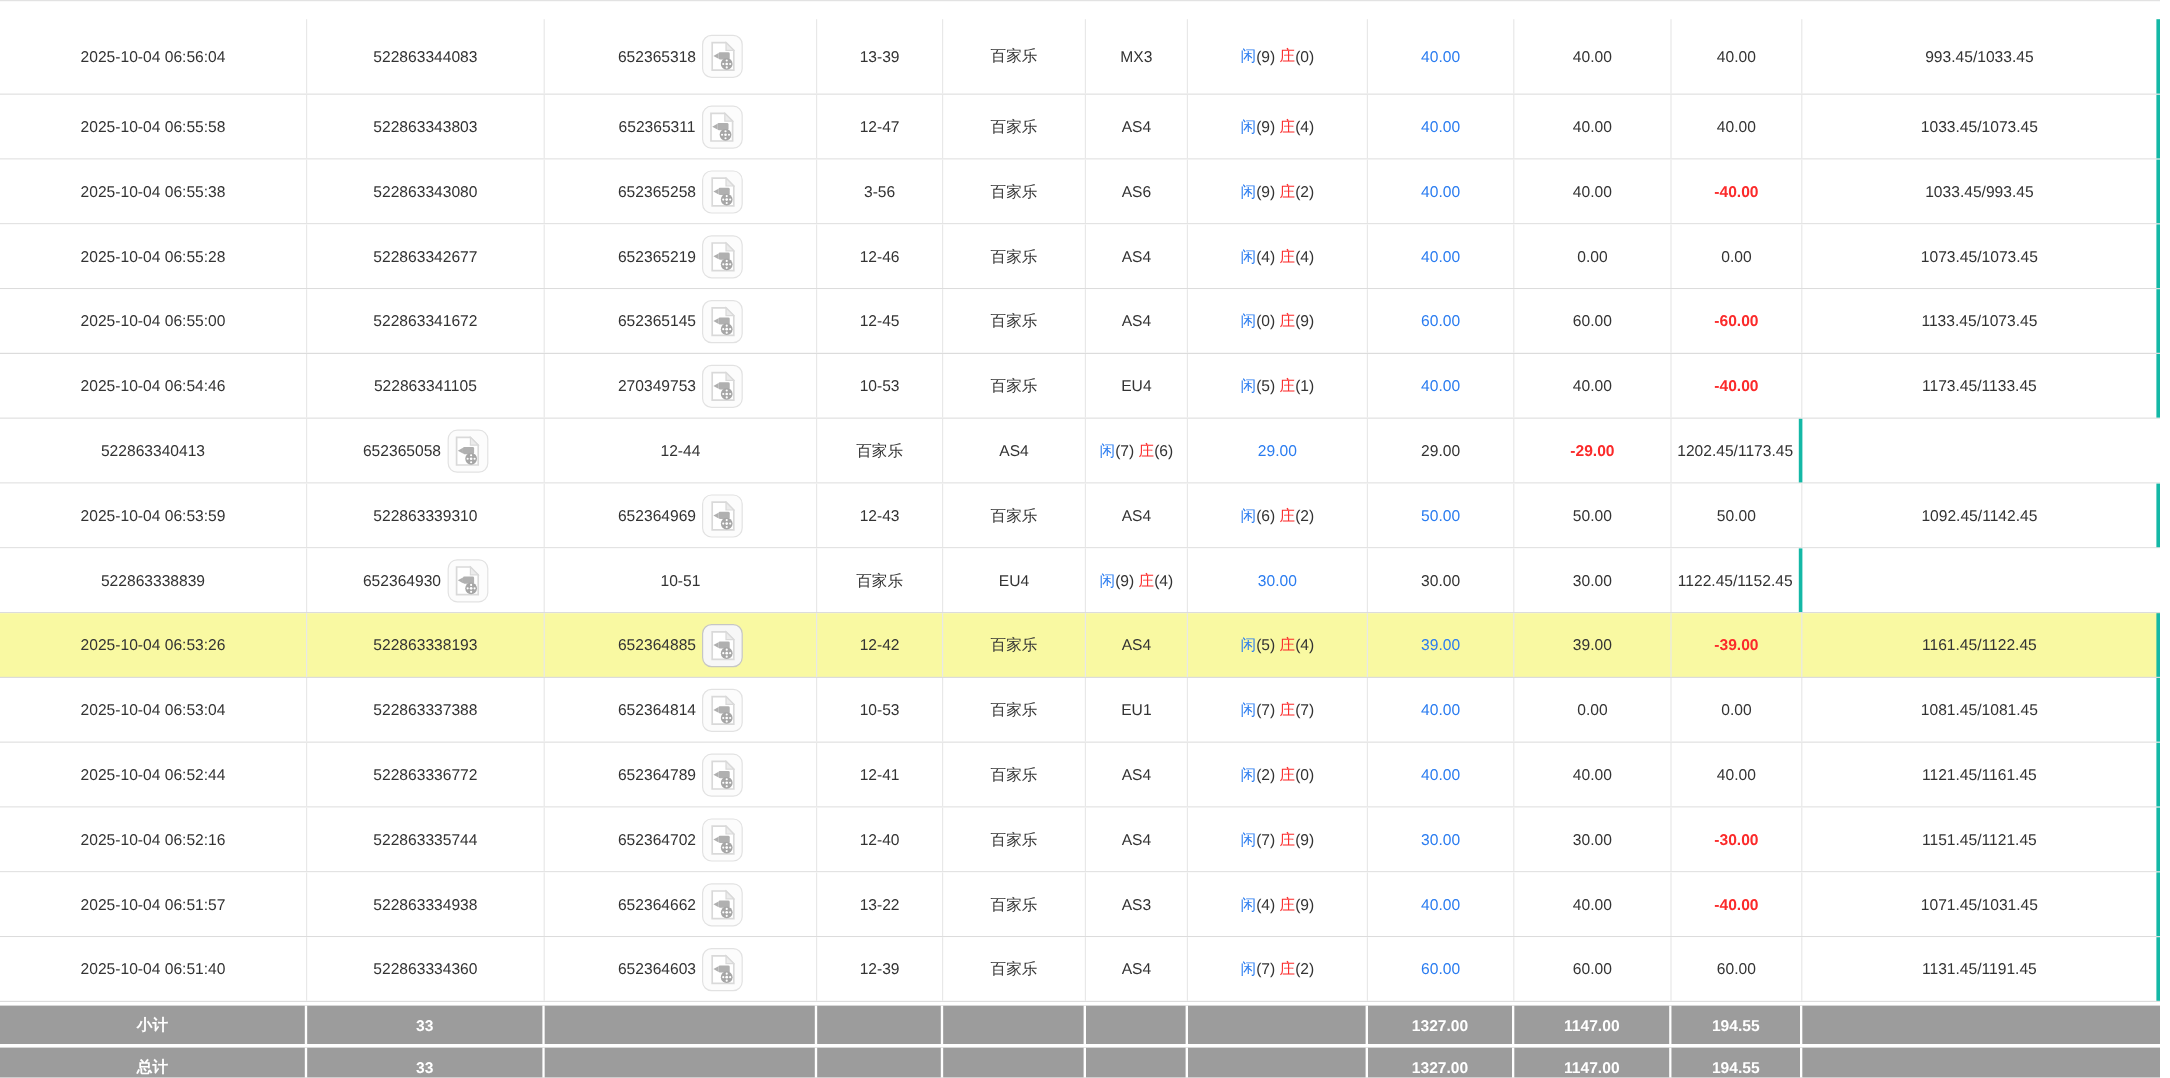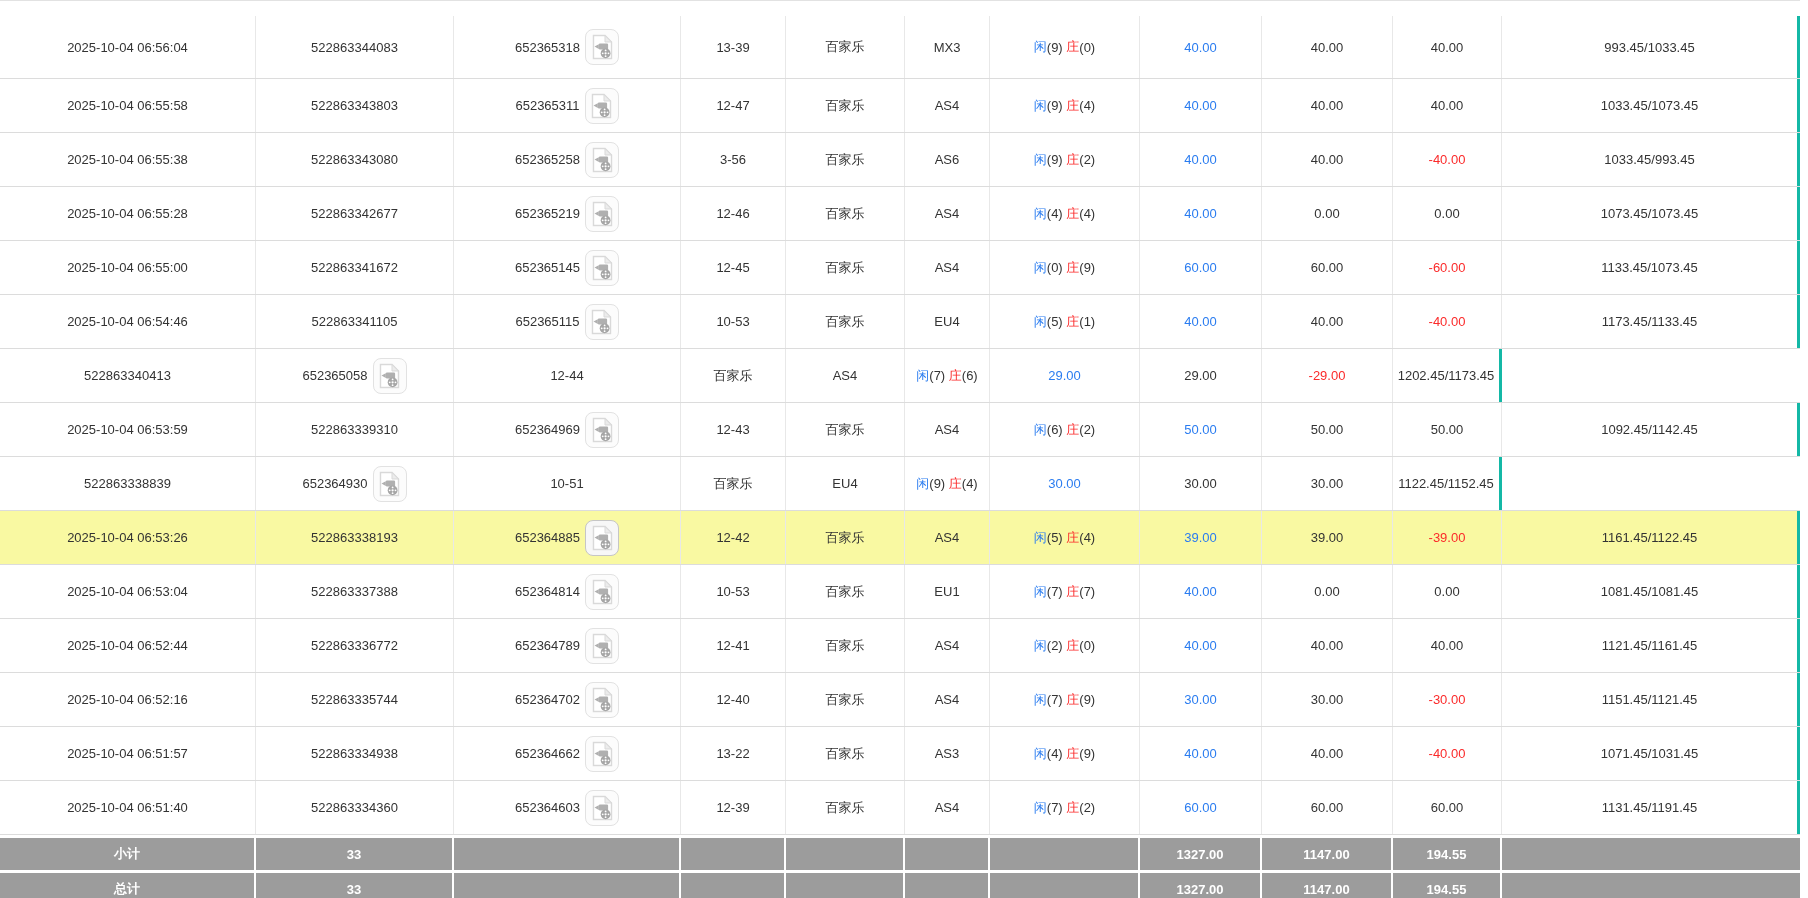--- a/index.html
+++ b/index.html
@@ -23,21 +23,21 @@
     display:flex; align-items:center; justify-content:center;
     border-right:1px solid #e8e8e8;
     text-align:center;
     white-space:nowrap;
     overflow:hidden;
   }
   .cell:last-child { border-right:3px solid #14b8a6; }
 
   .blue { color:var(--blue,#2a7cf0); }
   .red  { color:var(--red,#fb2a2a); }
-  .neg  { color:var(--red,#fb2a2a); }
+  .neg  { color:var(--red,#fb2a2a);font-weight:bold; }
 
   .gameid-cell { gap:5px; }
   .video-btn {
     width:34px; height:36px;
     border:1px solid #e2e2e2; border-radius:8px;
     background:#fcfcfc;
     display:flex; align-items:center; justify-content:center;
     cursor:pointer; padding:0;
   }
   .highlight .video-btn { border-color:#c6c6c6; background:#f7f7f7; }
@@ -229,21 +229,21 @@
     <div class="cell blue">60.00</div>
     <div class="cell">60.00</div>
     <div class="cell neg">-60.00</div>
     <div class="cell">1133.45/1073.45</div>
   </div>
 
   <div class="row">
     <div class="cell">2025-10-04 06:54:46</div>
     <div class="cell">522863341105</div>
     <div class="cell gameid-cell">
-      <span>652365115</span>
+      <span>270349753</span>
       <button class="video-btn">
         <span style="display:flex;">
           <svg width="21" height="26" viewBox="0 0 21 26">
             <path d="M1.5 1.5 h11.5 l6.5 6.5 v16.5 h-18 z" fill="#ffffff" stroke="#d9d9d9" stroke-width="1.4"></path>
             <path d="M13 1.5 l6.5 6.5 h-6.5 z" fill="#ececec" stroke="#d9d9d9" stroke-width="1"></path>
             <path d="M6.8 10.2 l-4.3 2.4 4.3 2.4 z" fill="#b0b0b0"></path>
             <rect x="6.8" y="9.5" width="9.3" height="6" rx="1.2" fill="#b0b0b0"></rect>
             <circle cx="13.6" cy="19.3" r="4.9" fill="#a6a6a6"></circle>
             <circle cx="13.6" cy="19.3" r="1.1" fill="#ffffff"></circle>
             <circle cx="13.6" cy="16.4" r="0.9" fill="#ffffff"></circle>

